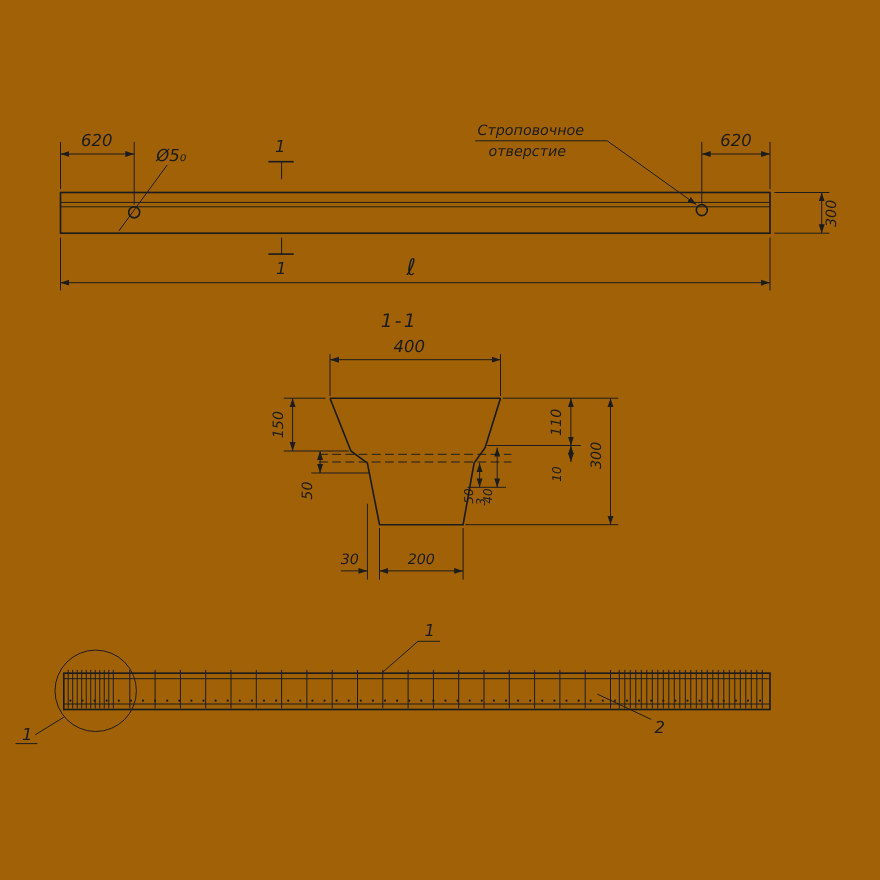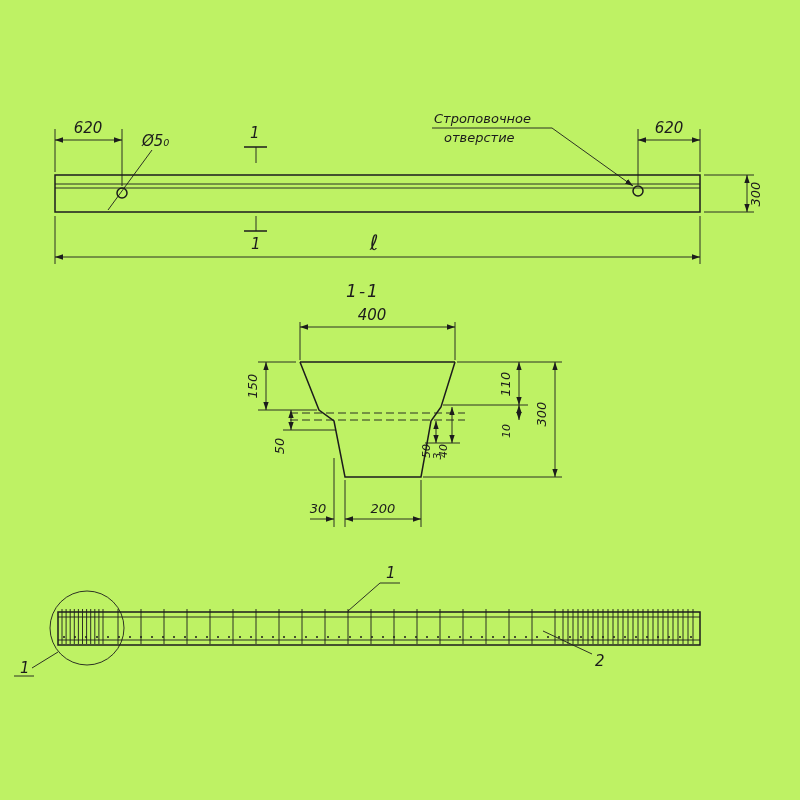--- a/index.html
+++ b/index.html
@@ -1,16 +1,16 @@
 <!DOCTYPE html>
 <html><head>
 <meta charset="utf-8">
 <style>
   html,body{margin:0;padding:0;background:#ffffff;}
-  .stage{width:800px;height:800px;background:#bef264;position:relative;overflow:hidden;}
+  .stage{width:800px;height:800px;background:#a16207;position:relative;overflow:hidden;}
   svg text{fill:#1c1c1c;font-family:"DejaVu Sans",sans-serif;font-style:italic;font-size:15px;}
   .thin{stroke:#1c1c1c;stroke-width:0.9;fill:none;}
   .med{stroke:#1c1c1c;stroke-width:1.5;fill:none;}
   .dash{stroke-dasharray:8 4;}
   .t13{font-size:13px;}
   .t17{font-size:17px;letter-spacing:2px;}
   .t21{font-size:21px;}
   .t11{font-size:11px;}
 </style>
 </head>

